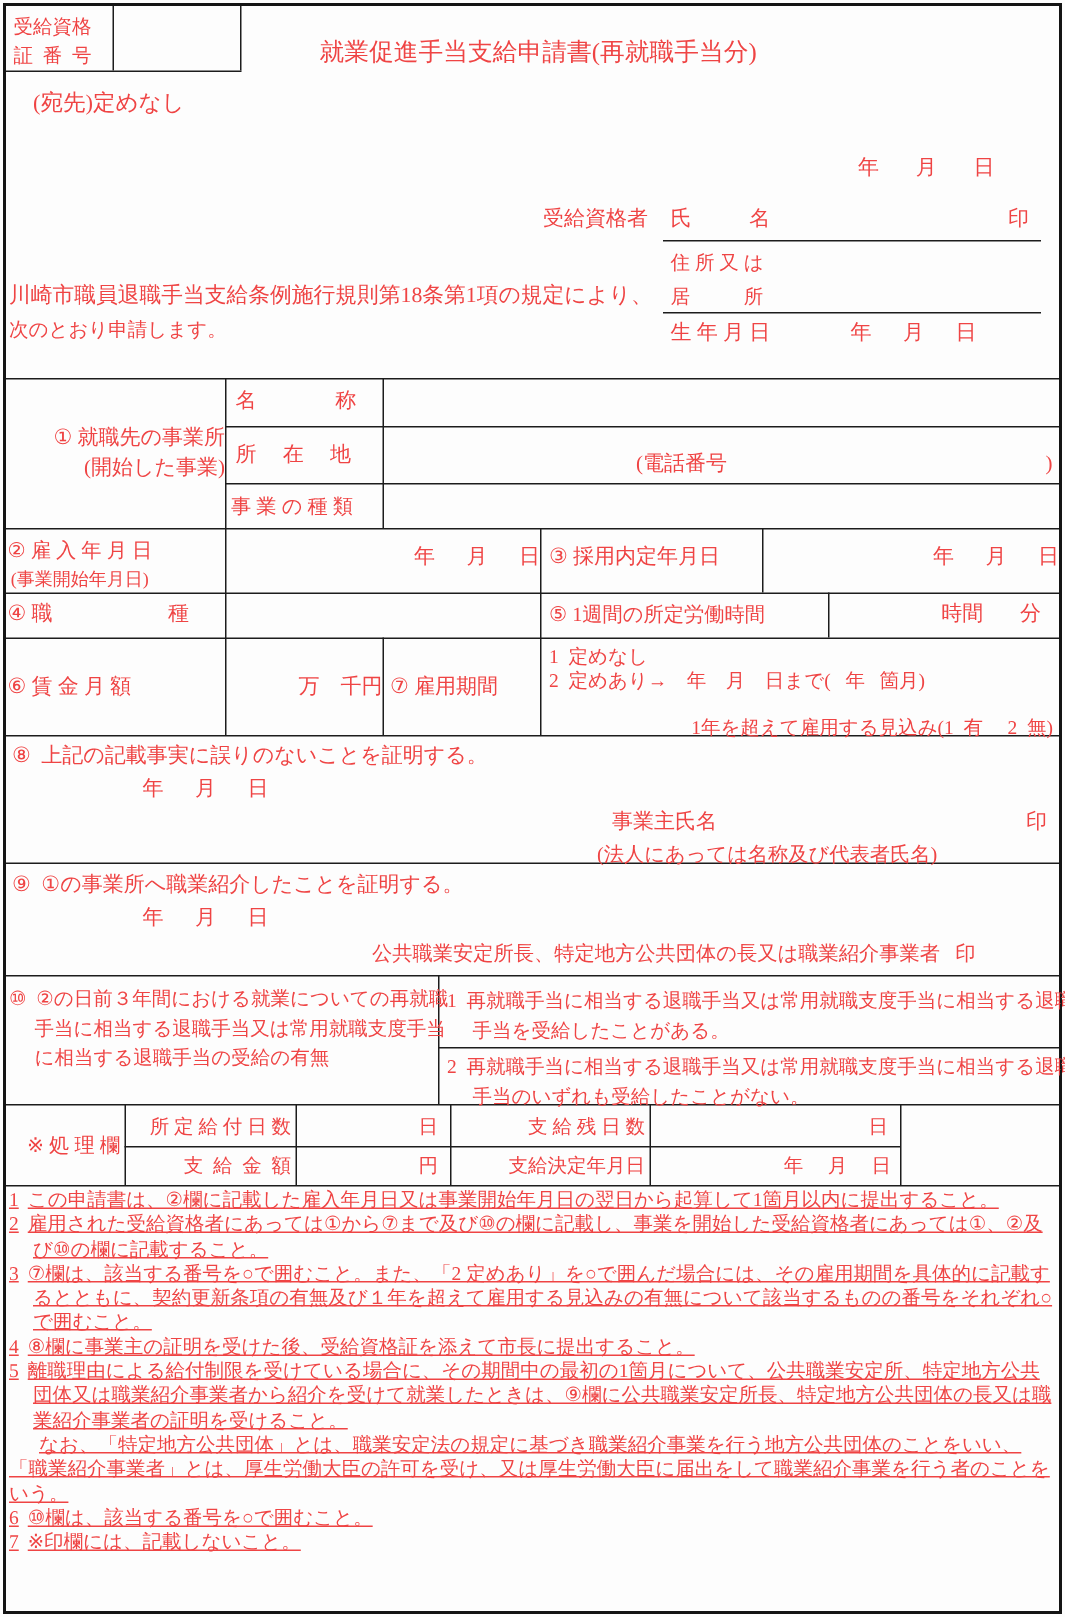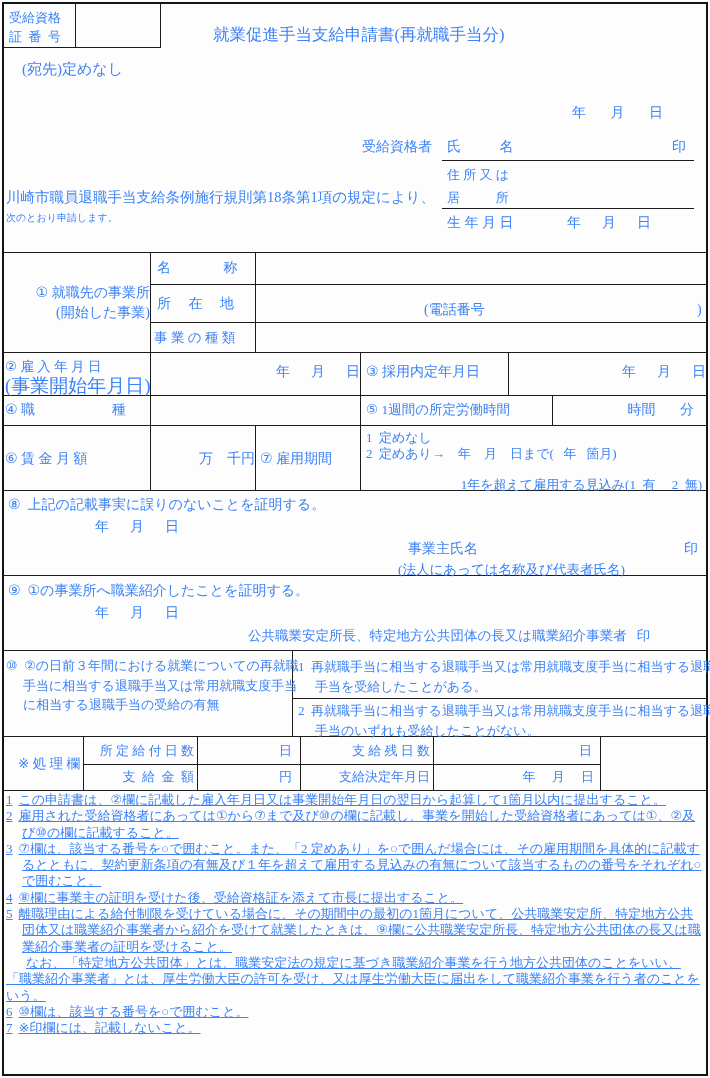--- a/index.html
+++ b/index.html
@@ -1,24 +1,24 @@
 <!DOCTYPE html>
 <html><head>
 <meta charset="utf-8">
 <style>
   html,body{margin:0;padding:0;background:#e8e8e8;}
   .screen{
     position:relative;width:710px;height:1078px;background:#fdfdfd;
     font-family:"Liberation Serif","DejaVu Serif","DejaVu Sans",serif;
-    color:#3b82f6;overflow:hidden;
+    color:#ef4444;overflow:hidden;
   }
   .pborder{position:absolute;left:2px;top:2px;right:2px;bottom:2px;border:2px solid #141414;}
   .t{position:absolute;font-size:14px;line-height:1.2;white-space:pre-wrap;}
   .f13{font-size:13px;}
-  .f135{font-size:13.5px;}
+  .f135{font-size:13.5px;text-align:center;}
   .f15{font-size:15px;}
   .hl{position:absolute;height:1px;background:#1c1c1c;}
   .vl{position:absolute;width:1px;background:#1c1c1c;}
   .ctr{text-align:right;}
   .rgt{text-align:right;}
   .field{position:absolute;}
   .note{padding-left:16px;text-indent:-16px;white-space:pre-wrap;text-decoration:underline;}
   .note .n{margin-right:6px;}
   .note.sup{padding-left:0;text-indent:14px;}
   .notes{position:absolute;left:6px;top:792px;width:698px;font-size:13px;line-height:16.3px;}
@@ -44,21 +44,21 @@
   <div class="t" style="left:447px;top:139px">氏           名</div>
   <div class="t" style="left:672px;top:139px">印</div>
   <div class="hl" style="left:442px;top:160px;width:252px"></div>
   <div class="t f13" style="left:447px;top:167px">住 所 又 は</div>
   <div class="t f13" style="left:447px;top:190px">居           所</div>
   <div class="hl" style="left:442px;top:208px;width:252px"></div>
   <div class="t" style="left:447px;top:215px">生 年 月 日</div>
   <div class="t" style="left:567px;top:215px">年      月      日</div>
 
   <div class="t" style="left:6px;top:189px;font-size:14.5px">川崎市職員退職手当支給条例施行規則第18条第1項の規定により、</div>
-  <div class="t" style="left:6px;top:212px;font-size:10px">次のとおり申請します。</div>
+  <div class="t" style="left:6px;top:212px;font-size:13px">次のとおり申請します。</div>
 
   <div>
     <div class="hl" style="left:4px;top:252px;width:702px"></div>
     <div class="hl" style="left:150px;top:284px;width:556px"></div>
     <div class="hl" style="left:150px;top:322px;width:556px"></div>
     <div class="hl" style="left:4px;top:352px;width:702px"></div>
     <div class="hl" style="left:4px;top:395px;width:702px"></div>
     <div class="hl" style="left:4px;top:425px;width:702px"></div>
     <div class="hl" style="left:4px;top:490px;width:702px"></div>
     <div class="hl" style="left:4px;top:575px;width:702px"></div>
@@ -84,21 +84,21 @@
   <div class="t ctr" style="left:4px;top:283px;width:146px;line-height:20px"><span>①</span> <span>就職先の事業所</span><br><span>(開始した事業)</span></div>
   <div class="t" style="left:157px;top:260px">名               称</div>
   <div class="field" style="left:256px;top:253px;width:450px;height:30px"></div>
   <div class="t" style="left:157px;top:296px">所     在     地</div>
   <div class="field" style="left:256px;top:285px;width:450px;height:15px"></div>
   <div class="t" style="left:424px;top:302px">(電話番号</div>
   <div class="t" style="left:697px;top:302px">)</div>
   <div class="t f135" style="left:154px;top:330px">事 業 の 種 類</div>
   <div class="field" style="left:256px;top:323px;width:450px;height:28px"></div>
 
-  <div class="t f135" style="left:5px;top:357px;line-height:19px"><span>②</span> <span>雇 入 年 月 日</span><br><span style="font-size:19px">(事業開始年月日)</span></div>
+  <div class="t f135" style="left:5px;top:357px;line-height:19px"><span>②</span> <span>雇 入 年 月 日</span><br><span style="font-size:12px">(事業開始年月日)</span></div>
   <div class="t ctr" style="left:150px;top:364px;width:210px">年      月      日</div>
   <div class="t" style="left:366px;top:364px"><span>③</span> <span>採用内定年月日</span></div>
   <div class="t ctr" style="left:508px;top:364px;width:198px">年      月      日</div>
 
   <div class="t" style="left:5px;top:402px"><span>④</span> <span>職                      種</span></div>
   <div class="field" style="left:151px;top:396px;width:208px;height:28px"></div>
   <div class="t f135" style="left:366px;top:402px"><span>⑤</span> <span>1週間の所定労働時間</span></div>
   <div class="t rgt" style="left:552px;top:402px;width:142px">時間       分</div>
 
   <div class="t" style="left:5px;top:451px"><span>⑥</span> <span>賃 金 月 額</span></div>

